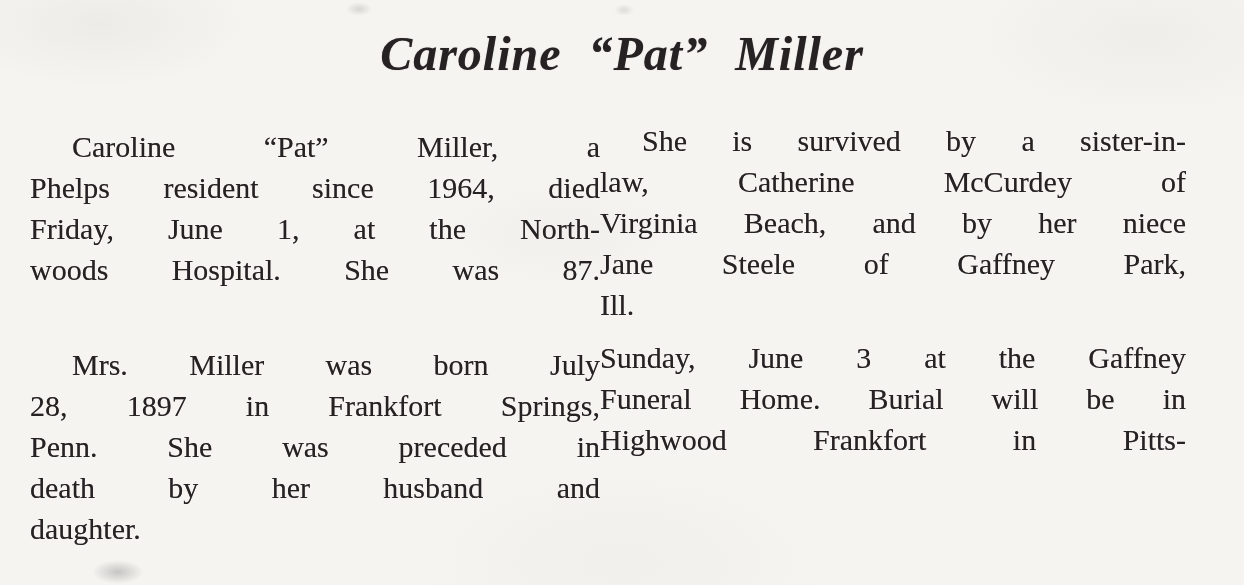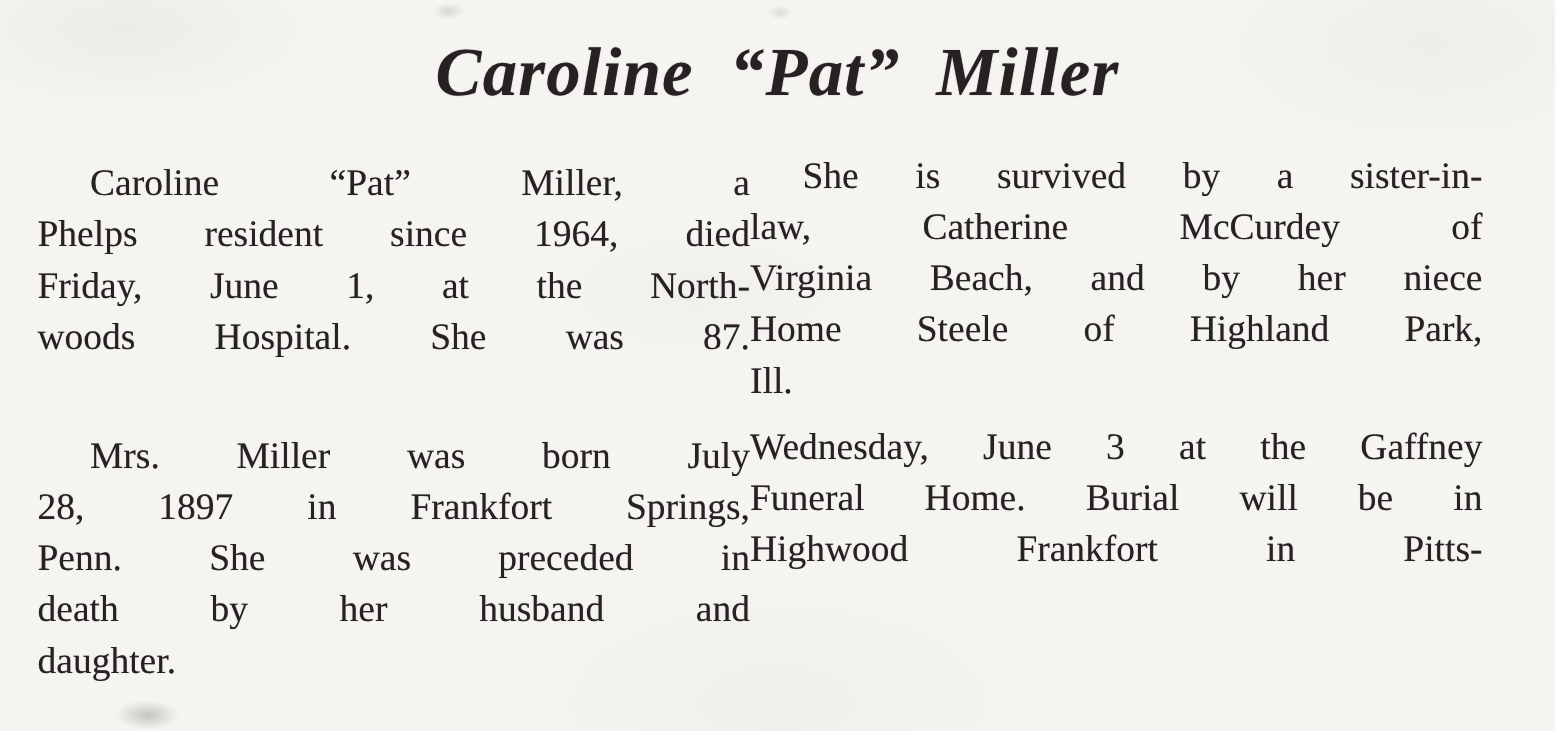--- a/index.html
+++ b/index.html
@@ -34,21 +34,21 @@
   .headline {
     position: absolute;
     top: 26px;
     left: 0;
     width: 100%;
     margin: 0;
     text-align: center;
     font-family: "Liberation Serif", serif;
     font-style: italic;
     font-weight: bold;
-    font-size: 55px;
+    font-size: 48px;
     line-height: 1.15;
     letter-spacing: 1px;
     word-spacing: 14px;
     color: var(--ink);
     text-shadow: 0 0 1px rgba(38,33,35,0.35);
   }
   .columns {
     position: absolute;
     top: 126px;
     left: 30px;
@@ -109,25 +109,25 @@
           <div class="line">Penn. She was preceded in</div>
           <div class="line">death by her husband and</div>
           <div class="line">daughter.</div>
         </div>
       </div>
     <div class="col col-right">
         <div class="para">
           <div class="line first">She is survived by a sister-in-</div>
           <div class="line">law, Catherine McCurdey of</div>
           <div class="line">Virginia Beach, and by her niece</div>
-          <div class="line">Home Steele of Highland Park,</div>
+          <div class="line">Jane Steele of Gaffney Park,</div>
           <div class="line">Ill.</div>
         </div>
         <div class="para">
-          <div class="line">Wednesday, June 3 at the Gaffney</div>
+          <div class="line">Sunday, June 3 at the Gaffney</div>
           <div class="line">Funeral Home. Burial will be in</div>
           <div class="line">Highwood Frankfort in Pitts-</div>
         </div>
       </div>
   </div>
 
   <div class="smudge smudge-1"></div>
   <div class="smudge smudge-2"></div>
   <div class="smudge smudge-3"></div>
 </div>

